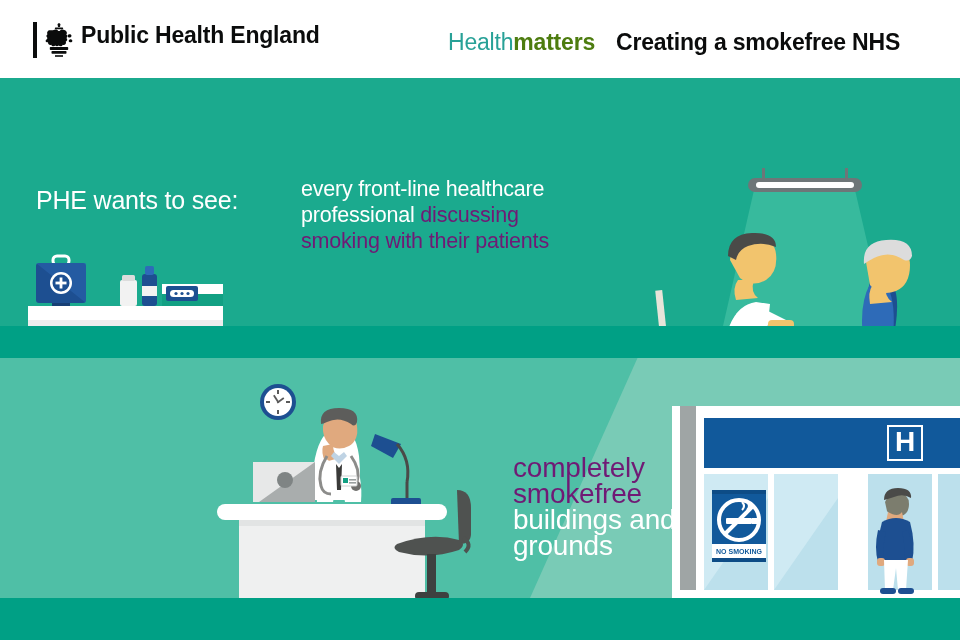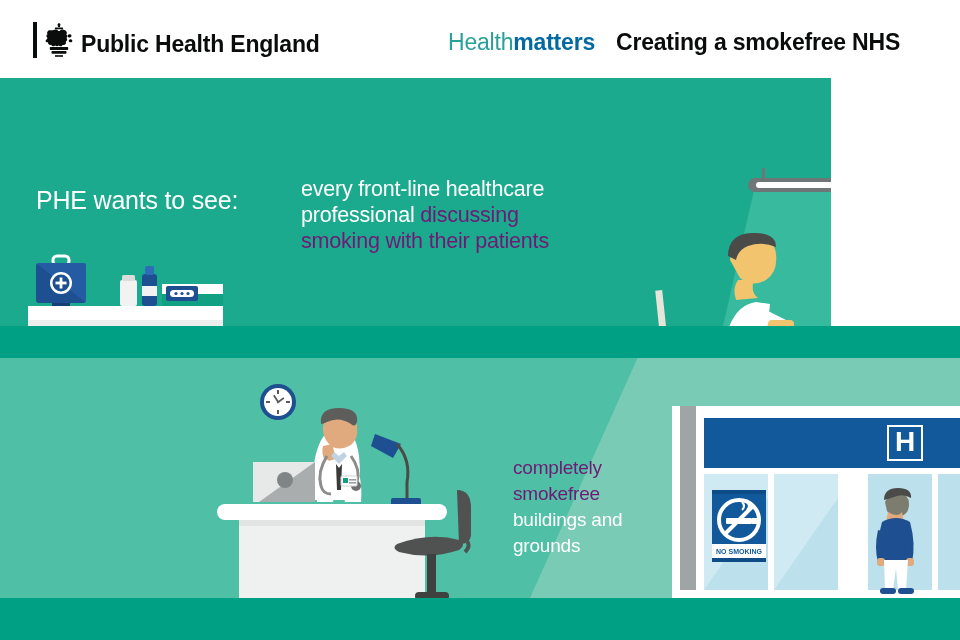--- a/index.html
+++ b/index.html
@@ -10,43 +10,43 @@
   }
   .page { position: relative; width: 960px; height: 640px; }
 
   
   .header {
     position: absolute; left: 0; top: 0; width: 960px; height: 78px;
     background: #ffffff;
   }
   .logo-wrap {
     position: absolute; left: 33px; top: 22px;
-    display: flex; align-items: flex-end; gap: 5px;
+    display: flex; align-items: flex-start; gap: 5px;
   }
   .logo-rule { width: 4px; height: 36px; background: #0b0c0c; }
   .crest { width: 34px; height: 36px; display:block; }
   .logo-text {
     font-size: 23px; font-weight: 700; color: #0b0c0c;
     letter-spacing: -0.2px; white-space: nowrap;
   }
   .brand {
     position: absolute; left: 448px; top: 29px;
     font-size: 23px; white-space: nowrap; letter-spacing: -0.2px;
   }
   .brand .b-light { color: #28A197; font-weight: 400; margin-top: 16px; }
-  .brand .b-bold  { color: #0369a1; font-weight: 700; }
+  .brand .b-bold  { color: #4d7c0f; font-weight: 700; }
   .head-title {
     position: absolute; left: 616px; top: 29px;
     font-size: 23px; font-weight: 700; color: #0b0c0c;
     white-space: nowrap; letter-spacing: -0.2px;
   }
 
   
   .panel-top {
-    position: absolute; left: 0; top: 78px; width: 831px; height: 248px;
+    position: absolute; left: 0; top: 78px; width: 960px; height: 248px;
     background: #1BAA8E; overflow: hidden;
   }
   .divider-strip {
     position: absolute; left: 0; top: 326px; width: 960px; height: 32px;
     background: #00A085;
   }
   .panel-bottom {
     position: absolute; left: 0; top: 358px; width: 960px; height: 240px;
     background: #4FBFA6; overflow: hidden;
   }
@@ -71,21 +71,21 @@
     font-size: 21.5px; line-height: 26px; color: #ffffff;
     letter-spacing: -0.2px; z-index: 6;
   }
   .txt-support {
     position: absolute; left: 33px; top: 399px; width: 195px;
     font-size: 21.5px; line-height: 26px; color: #ffffff;
     letter-spacing: -0.2px; z-index: 6;
   }
   .txt-smokefree {
     position: absolute; left: 513px; top: 455px; width: 165px;
-    font-size: 19px; line-height: 26px; color: #ffffff;
+    font-size: 28px; line-height: 26px; color: #ffffff;
     letter-spacing: -0.2px; z-index: 6;
   }
   .blue { color: #701a75; }
 
   
   .illus { position: absolute; }
   #cabinet-scene   { left: 28px;  top: 170px; }
   #consult-scene   { left: 650px; top: 90px;  }
   #reception-scene { left: 215px; top: 378px; }
   #hospital-scene  { left: 672px; top: 398px; }

